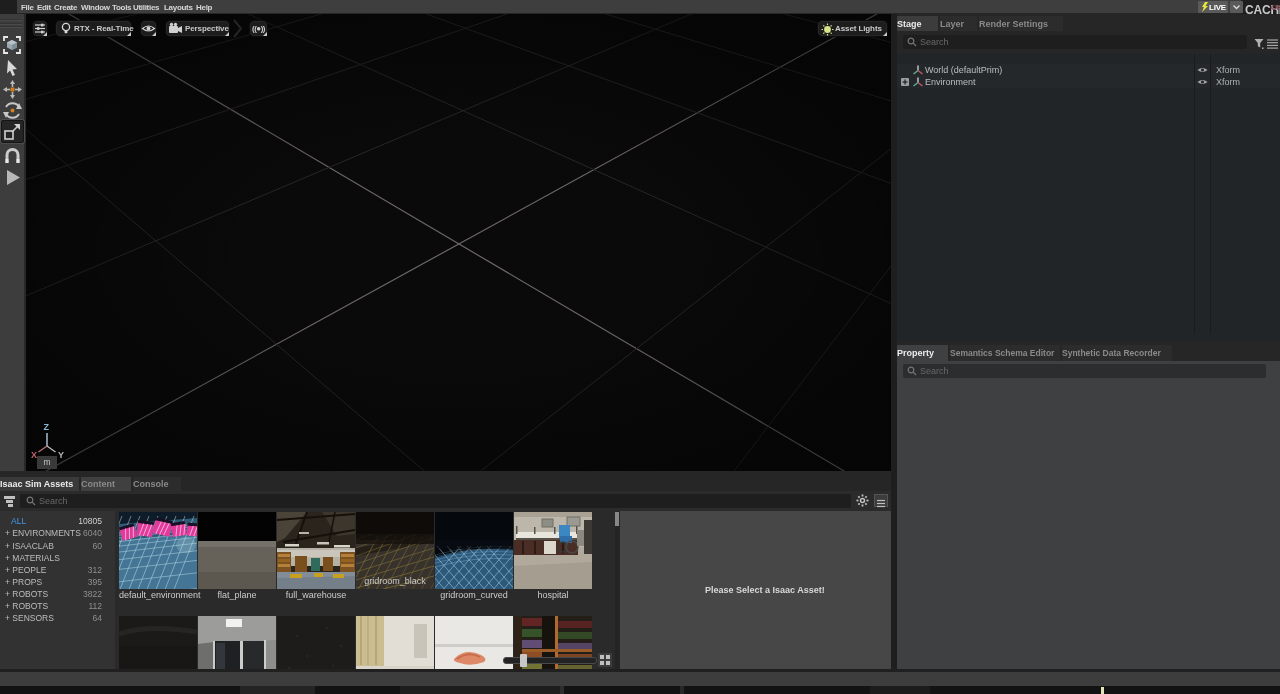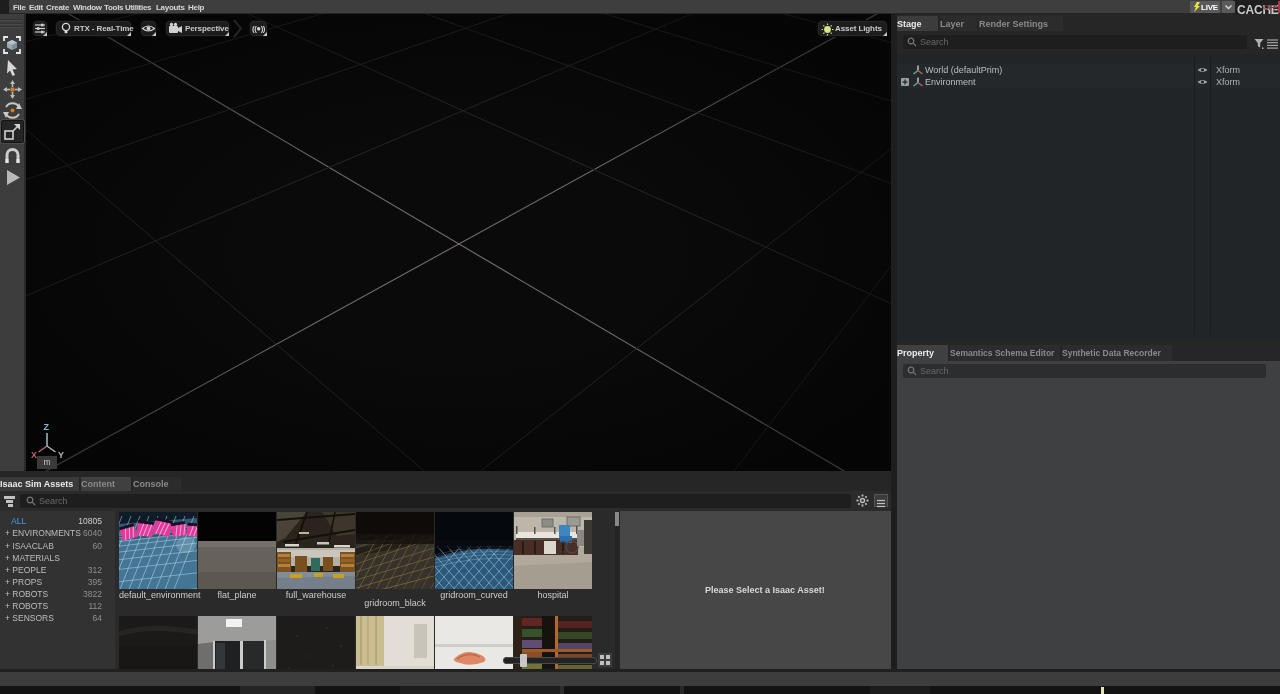--- a/index.html
+++ b/index.html
@@ -1,20 +1,20 @@
 <!DOCTYPE html>
 <html><head>
 <meta charset="utf-8">
 <style>
 * { margin:0; padding:0; box-sizing:border-box; }
 html,body { width:1280px; height:694px; background:#1e1e1e; font-family:"Liberation Sans",sans-serif; overflow:hidden; }
 #root { position:relative; width:1280px; height:694px; }
 .a { position:absolute; }
 
-#menubar { position:absolute; left:9px; top:0; width:1224px; height:14px; background:#3e3e3e; border-bottom:1px solid #262626; color:#d6d6d6; font-size:8px; font-weight:bold; }
+#menubar { position:absolute; left:17px; top:0; width:1224px; height:14px; background:#3e3e3e; border-bottom:1px solid #262626; color:#d6d6d6; font-size:8px; font-weight:bold; }
 #menubar .mi { position:absolute; top:2.5px; letter-spacing:-0.3px; }
 
 #ltool { position:absolute; left:0; top:14px; width:26px; height:463px; background:#3d3d3d; border-right:2px solid #292929; }
 .grip { position:absolute; left:0px; width:22px; height:2px; border-top:1px solid #333; border-bottom:1px solid #4a4a4a; }
 
 #vp { position:absolute; left:26px; top:14px; width:865px; height:457px; background:#0a0a0a; overflow:hidden; }
 .pill { position:absolute; top:6px; height:17px; background:rgba(32,32,32,0.92); border:1px solid #0c0c0c; border-radius:5px; color:#cacaca; font-size:8px; font-weight:bold; line-height:15px; white-space:nowrap; box-shadow:0 0 0 1px rgba(70,70,70,0.25) inset; letter-spacing:-0.1px; }
 .pill .tri { position:absolute; right:0px; bottom:0px; width:0; height:0; border-left:4px solid transparent; border-bottom:4px solid #c8c8c8; }
 
 #rcol { position:absolute; left:897px; top:14px; width:383px; height:655px; background:#262626; }
@@ -495,21 +495,21 @@
           <circle cx="58" cy="35" r="6" fill="none" stroke="#4a4a4a" stroke-width="1.4"></circle>
           <rect x="70" y="8" width="8" height="34" fill="#3c3834"></rect>
           <rect x="63" y="18" width="7" height="16" fill="#8a8880"></rect>
           <rect y="43" width="78" height="34" fill="#a49d90"></rect>
           <polygon points="0,43 78,43 78,50 0,54" fill="#b0a99c"></polygon>
         </svg></div>
 
   <div class="thlabel" style="left:119px;top:119px;width:78px;">default_environment</div>
   <div class="thlabel" style="left:198px;top:119px;width:78px;">flat_plane</div>
   <div class="thlabel" style="left:277px;top:119px;width:78px;">full_warehouse</div>
-  <div class="thlabel" style="left:356px;top:127px;width:78px;">gridroom_black</div>
+  <div class="thlabel" style="left:356px;top:105px;width:78px;">gridroom_black</div>
   <div class="thlabel" style="left:435px;top:119px;width:78px;">gridroom_curved</div>
   <div class="thlabel" style="left:514px;top:119px;width:78px;">hospital</div>
 
   <div class="thumb" style="left:119px;top:145px"><svg width="78" height="77">
           <rect width="78" height="77" fill="#1b1a19"></rect>
           <path d="M0,18 Q30,8 78,16" stroke="#262523" stroke-width="5" fill="none"></path>
           <rect y="30" width="78" height="47" fill="#181716"></rect>
         </svg></div>
   <div class="thumb" style="left:198px;top:145px"><svg width="78" height="77">
           <rect width="78" height="77" fill="#8e8e8c"></rect>

